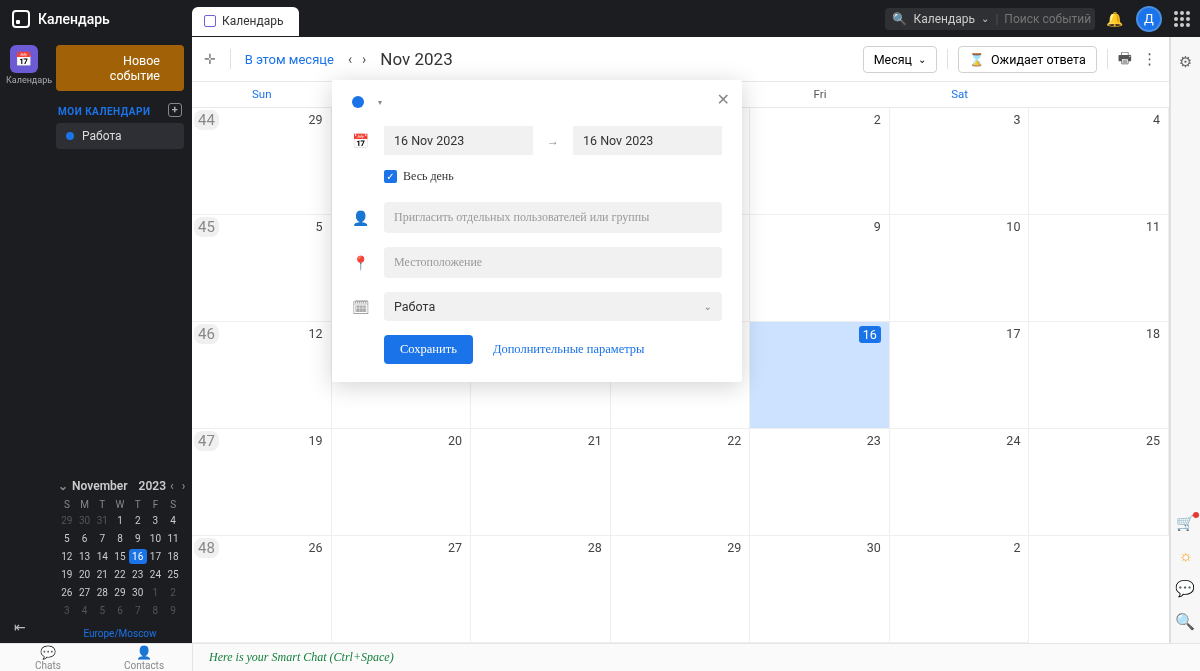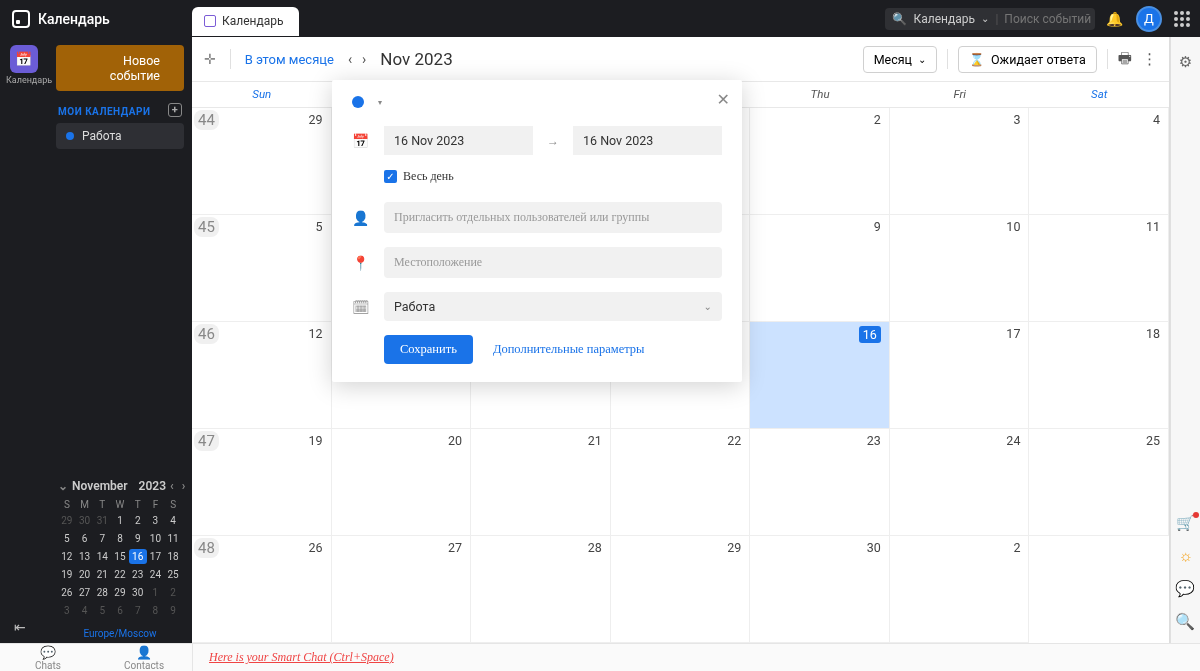--- a/index.html
+++ b/index.html
@@ -60,21 +60,21 @@
 .divider { width: 1px; height: 20px; background: #e0e0e0; }
 .this-month { color: #1a73e8; font-size: 13px; cursor: pointer; }
 .nav-arrows { display: flex; gap: 10px; color: #555; font-size: 14px; }
 .month-title { font-size: 17px; font-weight: 400; color: #333; }
 .toolbar-right { margin-left: auto; display: flex; align-items: center; gap: 10px; }
 .view-select { border: 1px solid #d0d0d0; border-radius: 4px; padding: 5px 10px; font-size: 12.5px; display: flex; align-items: center; gap: 6px; cursor:pointer;}
 .pending { border: 1px solid #d0d0d0; border-radius: 4px; padding: 5px 10px; font-size: 12.5px; display: flex; align-items: center; gap: 6px; }
 .print-icon, .more-icon { color: #555; font-size: 15px; }
 
 .dow-row { display: grid; grid-template-columns: repeat(7, 1fr); border-bottom: 1px solid #e8e8e8; height: 26px; }
-.dow { font-size: 11.5px; text-align: center; padding: 5px 12px; color: #555; font-style: italic; }
+.dow { font-size: 11.5px; text-align: center; padding: 5px 12px; color: #555; }
 .dow.weekend { color: #1a73e8; }
 .cal-grid { flex: 1; display: grid; grid-template-rows: repeat(5, 1fr); }
 .week { display: grid; grid-template-columns: repeat(7, 1fr); position: relative; }
 .week-num { position: absolute; left: 2px; top: 2px; font-size: 15px; background: #f0f0f0; color: #888; border-radius: 8px; padding: 1px 4px; }
 .day { border-right: 1px solid #eee; border-bottom: 1px solid #eee; position: relative; padding: 4px 8px; }
 .day.today { background: #cce2ff; }
 .day.sel-end::before { content:''; position:absolute; top:4px; left: 0; width:3px; height:14px; background:#1a73e8; }
 .day-num { font-size: 12.5px; position: absolute; right: 8px; top: 4px; color: #444; }
 .day-num.today { background: #1a73e8; color: #fff; padding: 1px 4px; border-radius: 3px; }
 .day-num.nextmonth { background: #e0e0e0; padding: 1px 4px; border-radius: 2px; color: #333;}
@@ -97,21 +97,21 @@
 .text-field.ph { color: #999; }
 .cal-select { flex:1; background: #f1f1f1; padding: 7px 10px; border-radius: 4px; font-size: 12.5px; color: #333; display: flex; justify-content: space-between; align-items: center; font-family: Georgia, serif;}
 .dlg-actions { display: flex; gap: 20px; align-items: center; margin-left: 32px;}
 .save-btn { background: #1a73e8; color: #fff; border: none; padding: 7px 16px; font-size: 12.5px; border-radius: 4px; cursor: pointer; font-family: Georgia, serif;}
 .more-opts { color: #1a73e8; font-size: 12.5px; cursor: pointer; font-family: Georgia, serif;}
 
 
 .bottombar { position: absolute; bottom: 0; left: 0; right: 0; height: 28px; display: flex; align-items: center; background: #fafafa; border-top: 1px solid #e5e5e5; font-size: 10px; color: #888; }
 .bottom-tab { width: 96px; text-align: center; padding: 4px 0;}
 .bottom-tab .bt-icon { font-size: 13px; display:block; color: #999;}
-.smart-chat { flex: 1; padding-left: 16px; font-style: italic; font-family: Georgia, serif; color: #ef4444; font-size: 12px; border-left: 1px solid #e5e5e5; height: 100%; display:flex; align-items:center;text-decoration:underline;}
+.smart-chat { flex: 1; padding-left: 16px; font-style: italic; font-family: Georgia, serif; color: #15803d; font-size: 12px; border-left: 1px solid #e5e5e5; height: 100%; display:flex; align-items:center;}
 </style>
 </head>
 <body>
 
 <div class="topbar">
   <div class="topbar-left">
     <div class="app-icon"></div>
     <div class="app-title">Календарь</div>
   </div>
   <div class="tab">
@@ -249,21 +249,20 @@
       <div class="divider"></div>
       <span class="print-icon">🖶</span>
       <span class="more-icon">⋮</span>
     </div>
   </div>
   <div class="dow-row" id="dow-row">
       <div class="dow weekend">Sun</div>
       <div class="dow">Mon</div>
       <div class="dow">Tue</div>
       <div class="dow">Wed</div>
-      <div class="dow">Thu</div>
       <div class="dow">Fri</div>
       <div class="dow weekend">Sat</div>
     </div>
   <div class="cal-grid" id="cal-grid">
       <div class="week">
         <div class="week-num">44</div>
         <div class="day">
           <span class="day-num">29</span>
         </div>
         <div class="day">

